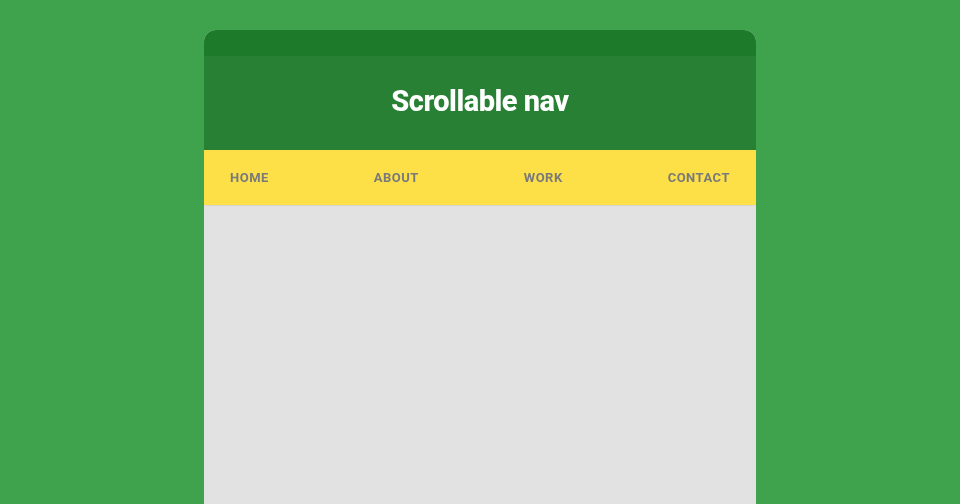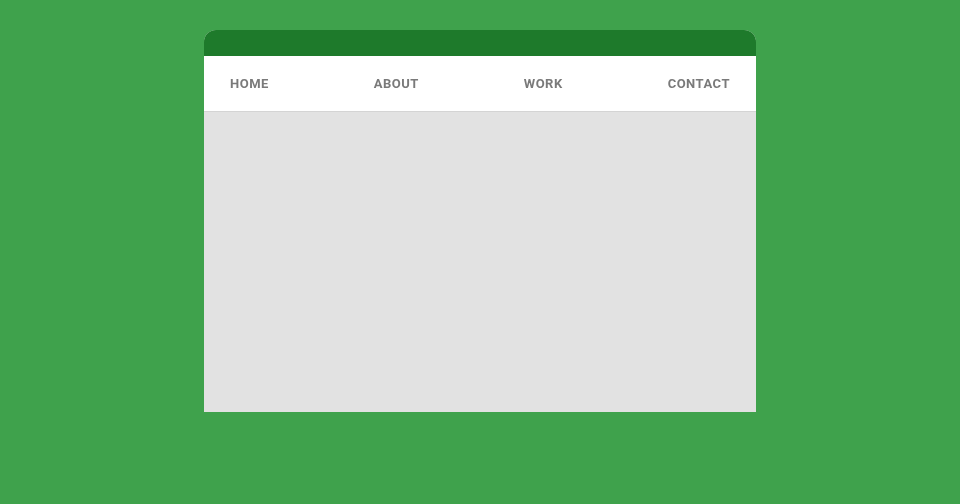--- a/index.html
+++ b/index.html
@@ -33,21 +33,21 @@
       padding: 28px 0 32px 0;
       text-align: center;
     }
     .title {
       color: #ffffff;
       font-size: 29px;
       font-weight: 800;
       letter-spacing: -0.5px;
     }
     .nav {
-      background: #ffffff;
+      background: #fde047;
       display: flex;
       justify-content: space-between;
       padding: 20px 26px;
       border-bottom: 1px solid #d4d4d4;
       gap: 32px;
     }
     .nav-item {
       color: #7a7a7a;
       font-size: 13px;
       font-weight: 700;
@@ -58,20 +58,23 @@
     .content {
       background: #e2e2e2;
       height: 300px;
     }
   </style>
 </head>
 <body>
 
 <div class="container">
   <div class="header-top"></div>
+  <div class="header">
+    <h1 class="title">Scrollable nav</h1>
+  </div>
   <nav class="nav">
     <a class="nav-item">HOME</a>
     <a class="nav-item">ABOUT</a>
     <a class="nav-item">WORK</a>
     <a class="nav-item">CONTACT</a>
   </nav>
   <div class="content"></div>
 </div>
 
 </body></html>

